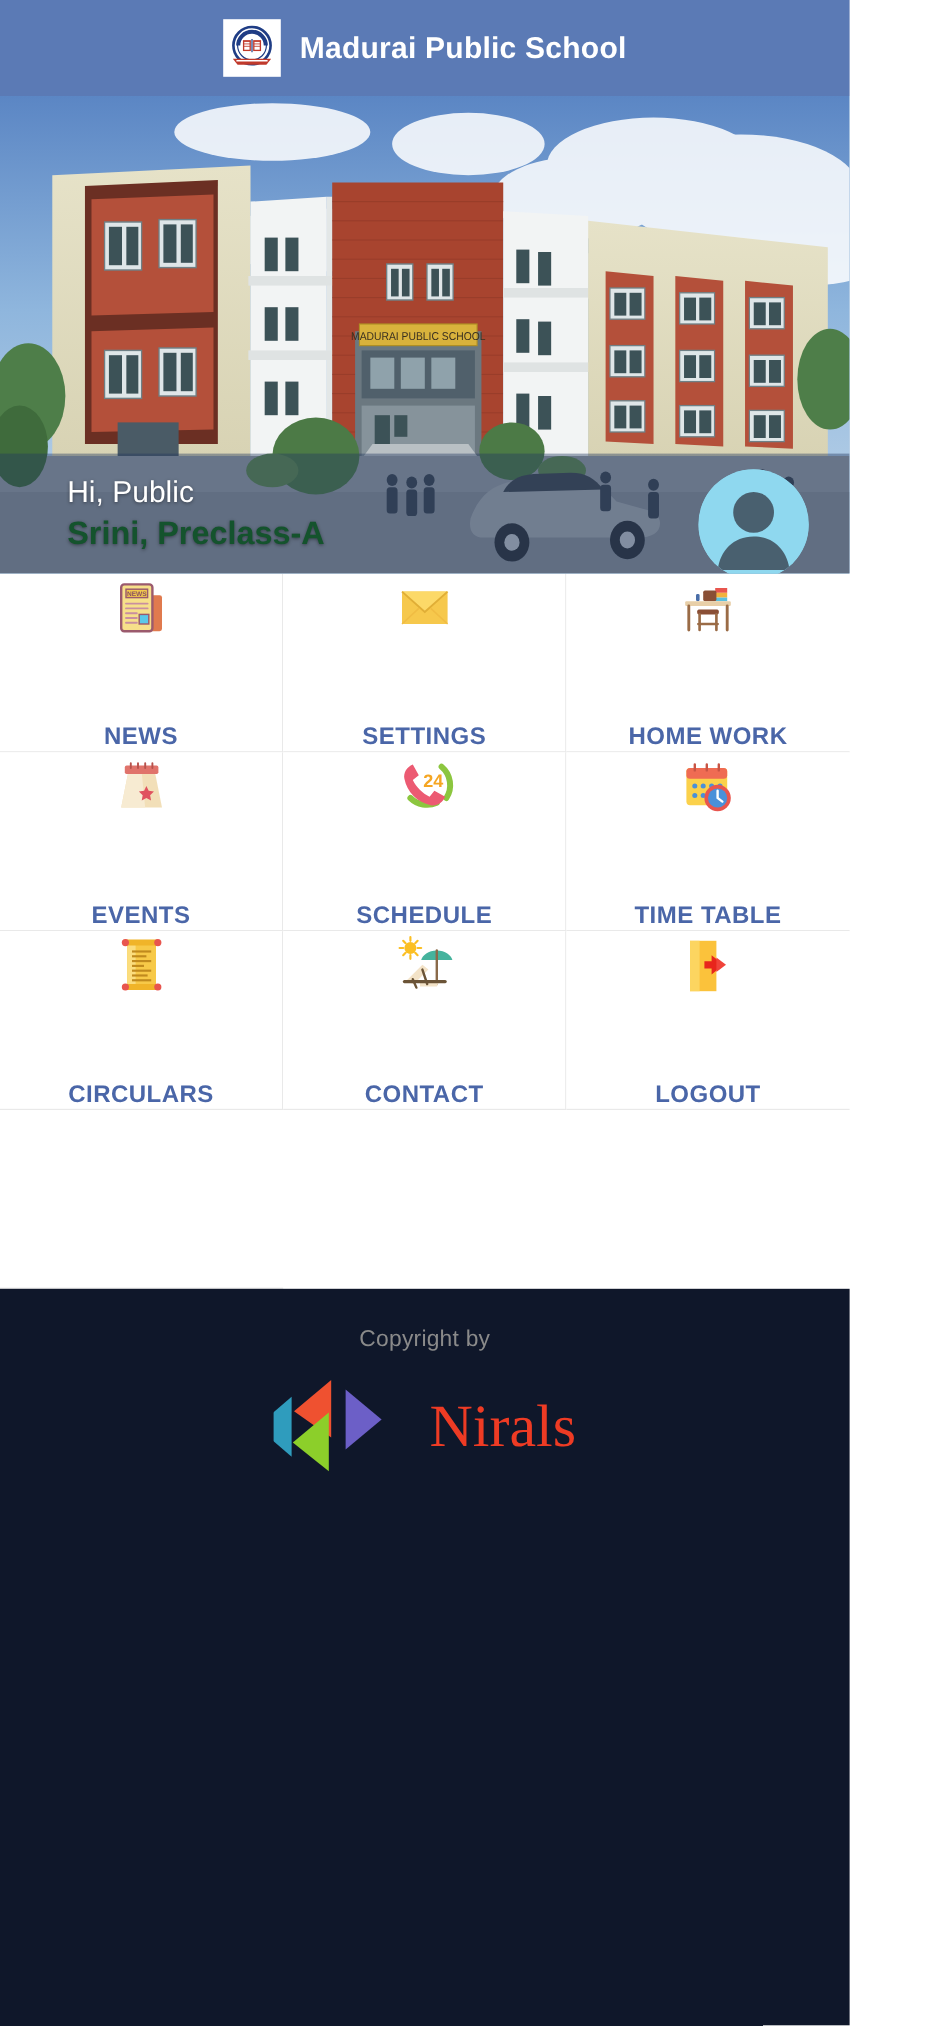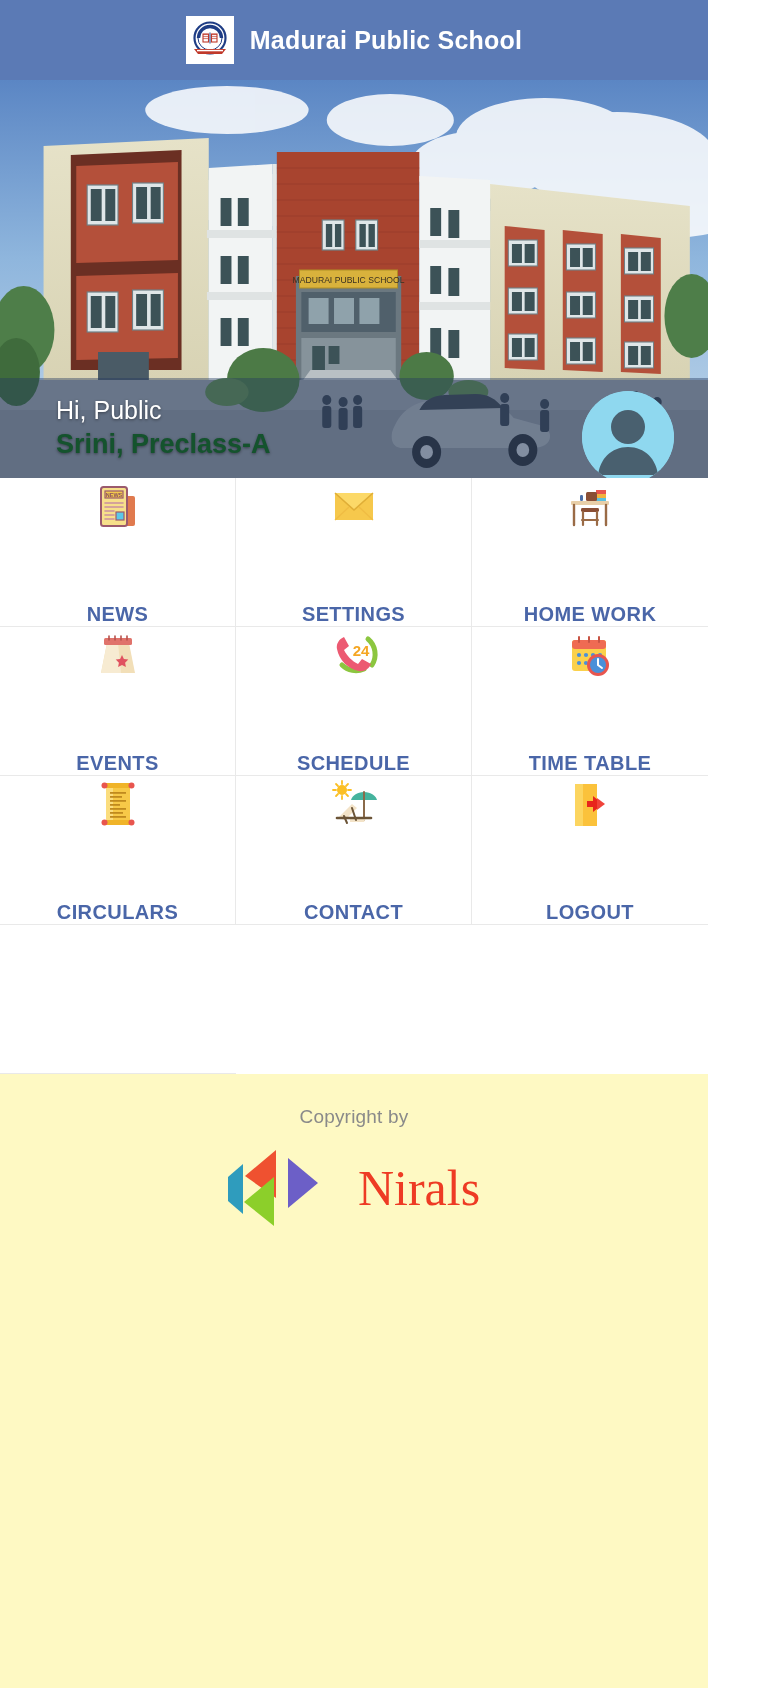--- a/index.html
+++ b/index.html
@@ -69,21 +69,21 @@
   .tile.empty { cursor:default; border-right:none; }
   .tile-icon { width:56px; height:56px; display:flex; align-items:center; justify-content:center; }
   .tile-icon svg { width:52px; height:52px; display:block; }
   .tile-label {
     color:#4a66a8; font-size:20px; font-weight:bold; letter-spacing:0.4px;
     text-align:center; white-space:nowrap;
   }
 
   
   .footer {
-    flex:1 1 auto; background:#fef9c3;
+    flex:1 1 auto; background:#0f172a;
     display:flex; flex-direction:column; align-items:center;
     padding-top:32px;
   }
   .copyright { color:#8a8a8a; font-size:19px; font-weight:400; letter-spacing:0.2px; }
   .nirals { display:flex; align-items:center; gap:0px; margin-top:18px; }
   .nirals-mark { width:126px; height:84px; display:block; }
   .nirals-word {
     color:#ee3b24; font-family:"Liberation Serif", serif;
     font-size:50px; line-height:1; letter-spacing:0px; font-weight:400;
     margin-left:4px;

